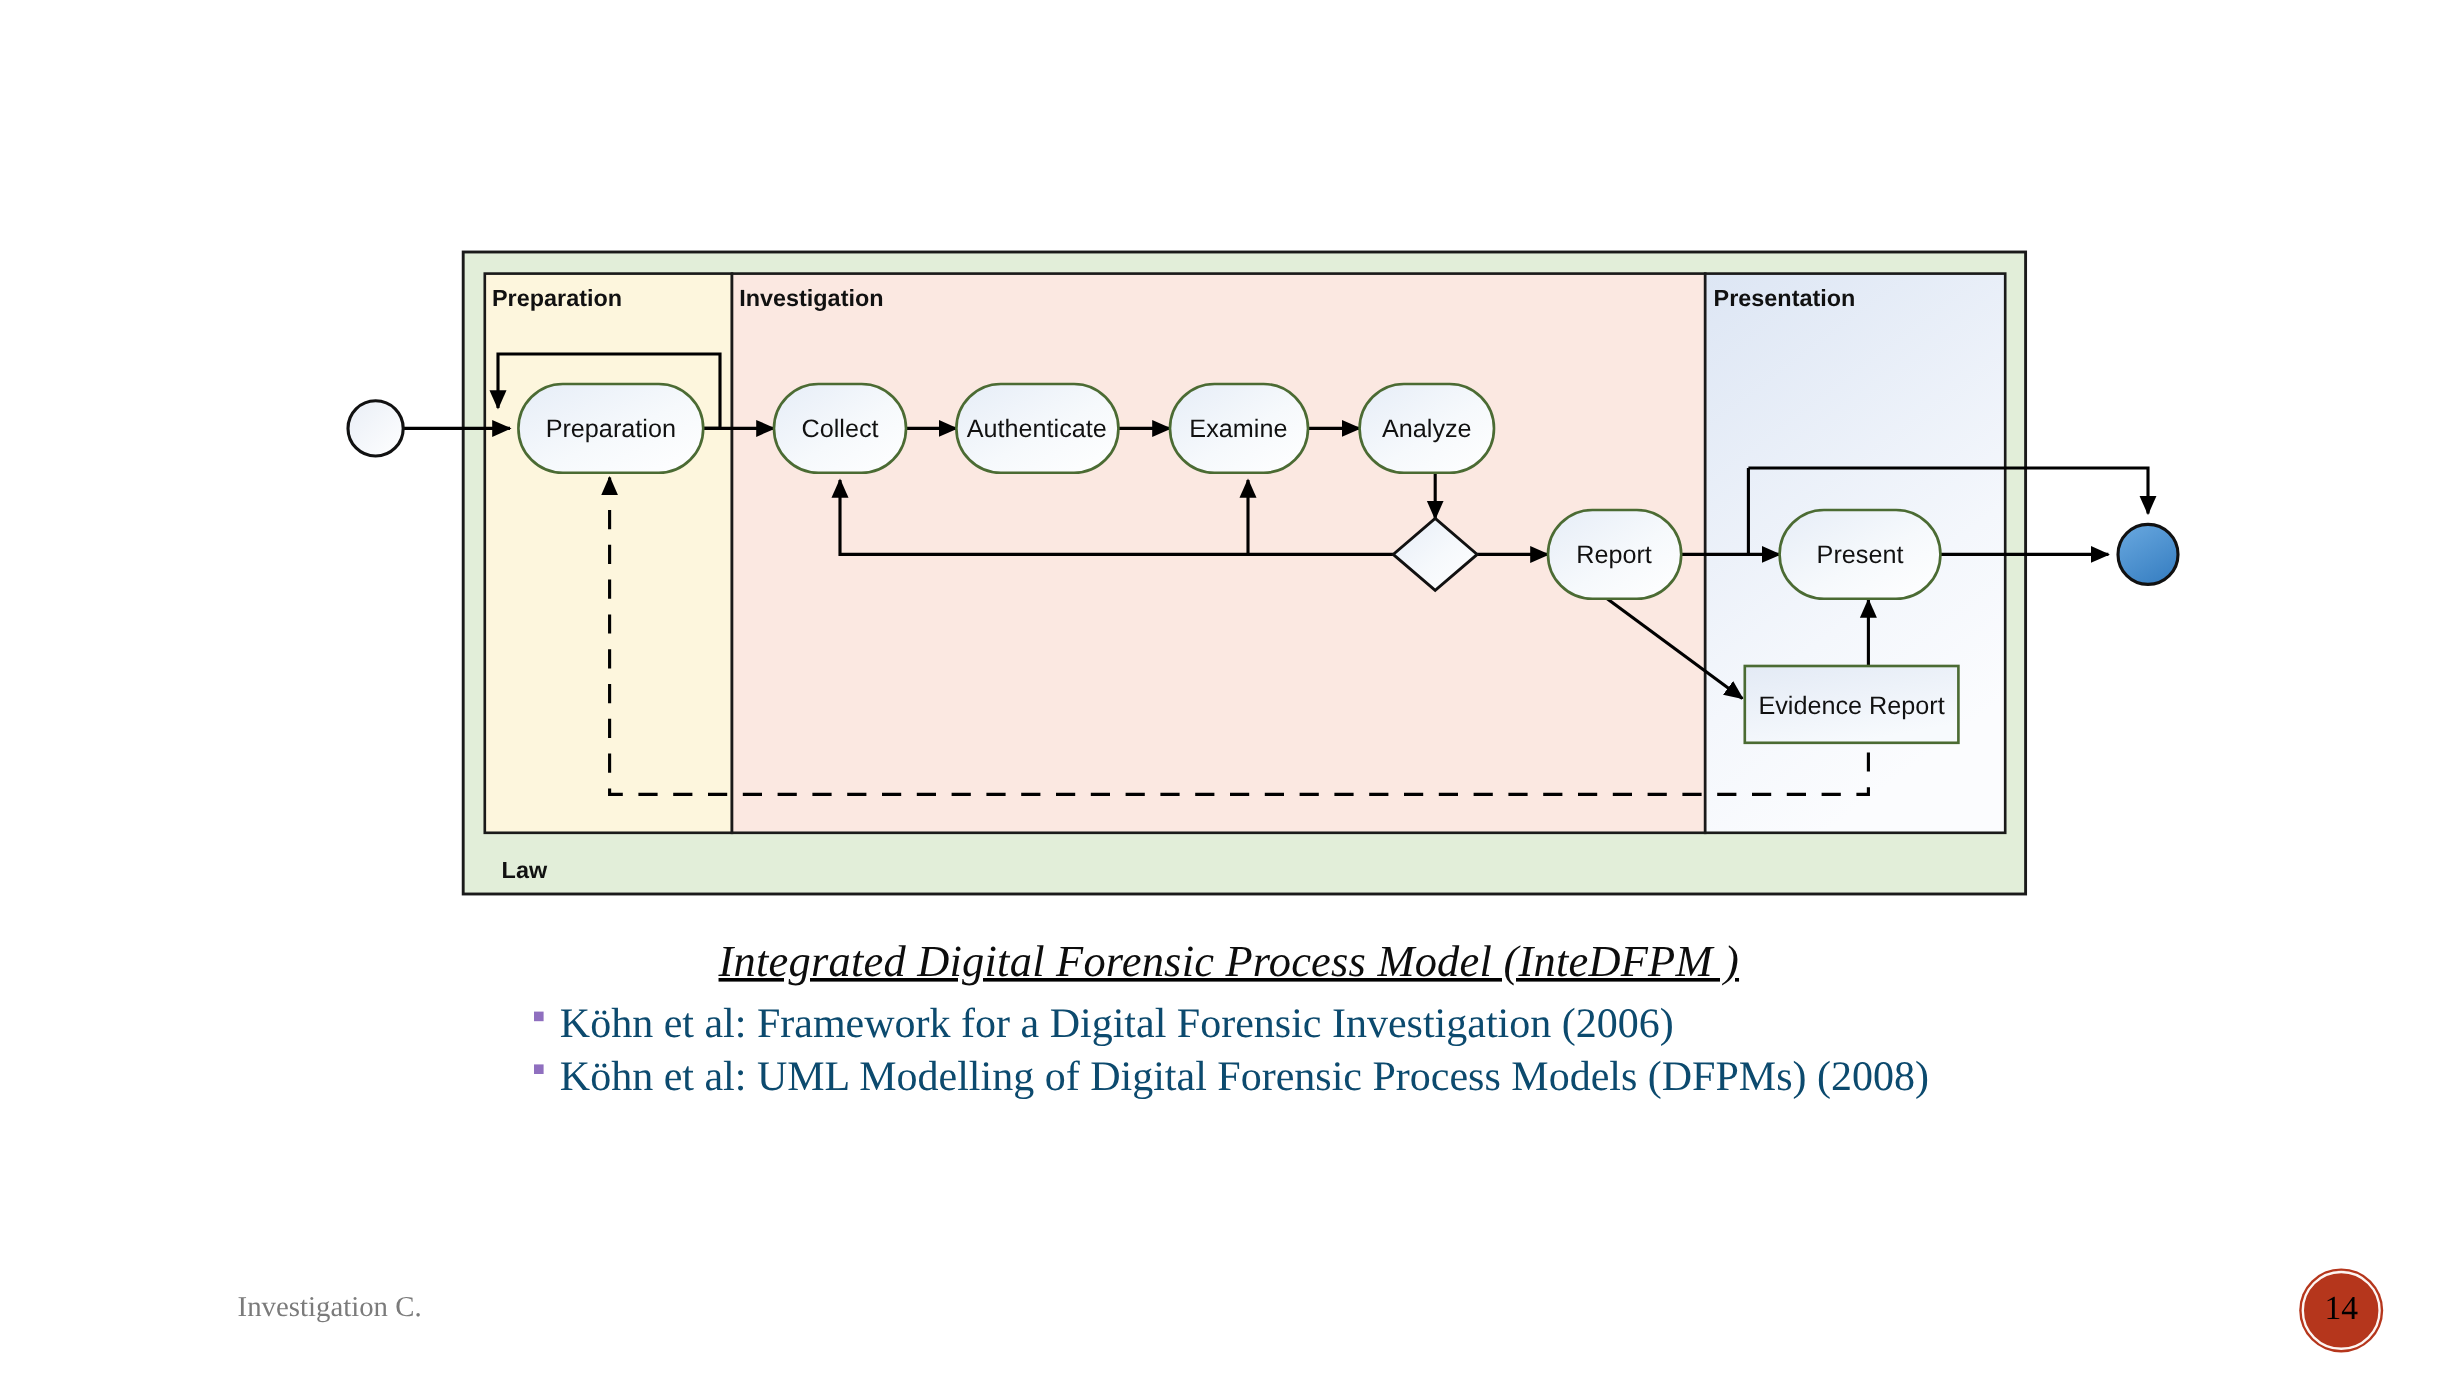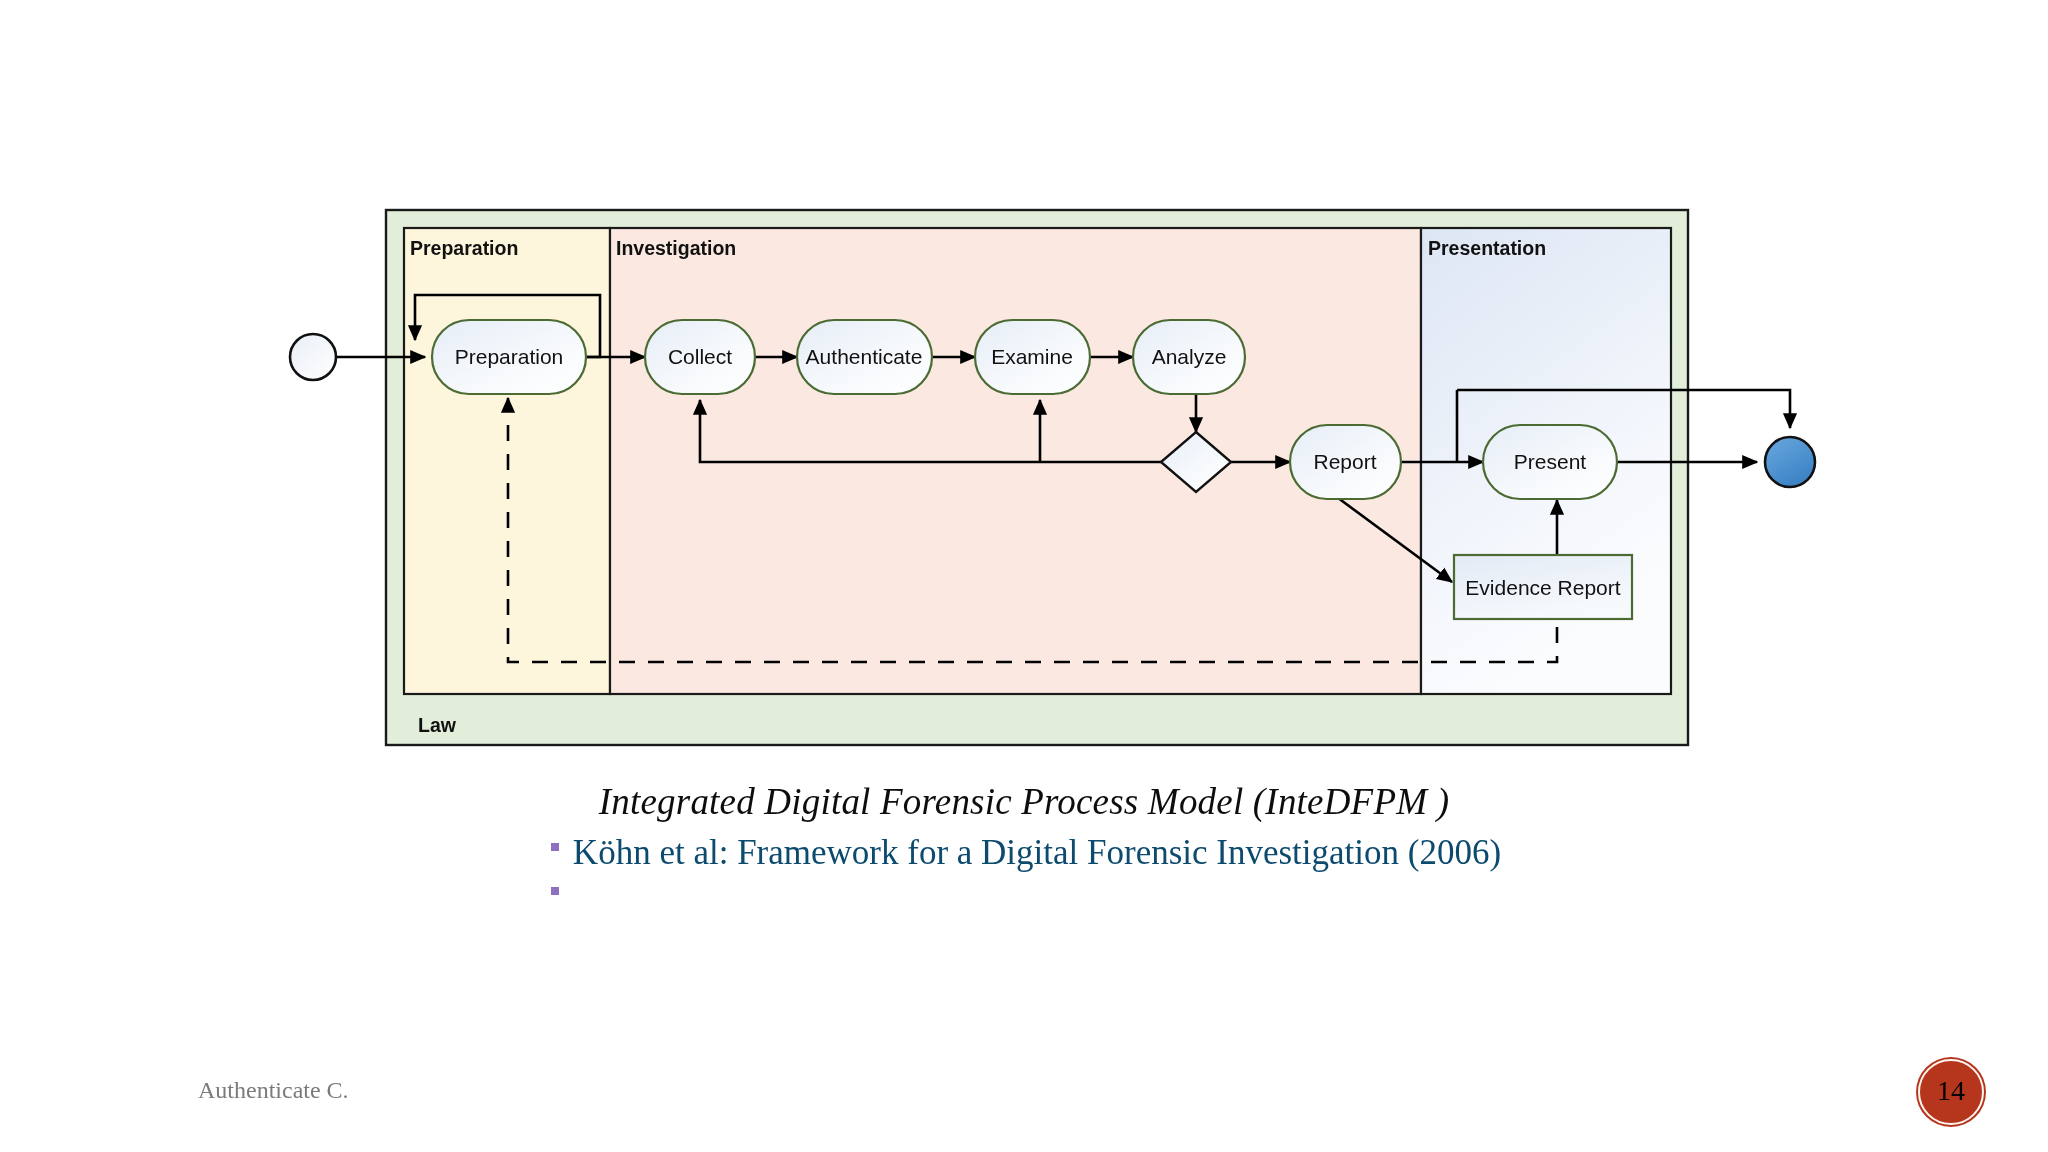--- a/index.html
+++ b/index.html
@@ -14,20 +14,21 @@
 
   
   #diagram-svg{position:absolute;left:0;top:0;width:2048px;height:1152px;}
 
   
   .title-block{
     position:absolute;
     left:0; top:780px; width:2048px;
     text-align:center;
     pointer-events:none;
+    text-decoration:underline;
   }
   .diagram-title{
     font-family:"Liberation Serif", serif;
     font-style:italic;
     font-size:37px;
     color:#0d0d0d;
     letter-spacing:.2px;
     margin:0;
     white-space:nowrap;
   }
@@ -228,23 +229,24 @@
 
   <div class="title-block">
     <div class="diagram-title">Integrated Digital Forensic Process Model (InteDFPM )</div>
     <ul class="bullets">
       <li>
         <span class="bullet-mark"></span>
         <span>Köhn et al: Framework for a Digital Forensic Investigation (2006)</span>
       </li>
       <li>
         <span class="bullet-mark"></span>
+        <span>Köhn et al: UML Modelling of Digital Forensic Process Models (DFPMs) (2008)</span>
       </li>
     </ul>
   </div>
 
-  <div class="footer-author">Authenticate C.</div>
+  <div class="footer-author">Investigation C.</div>
 
   <div class="page-badge">
     <span>14</span>
   </div>
 
 </div>
 
 </body></html>

